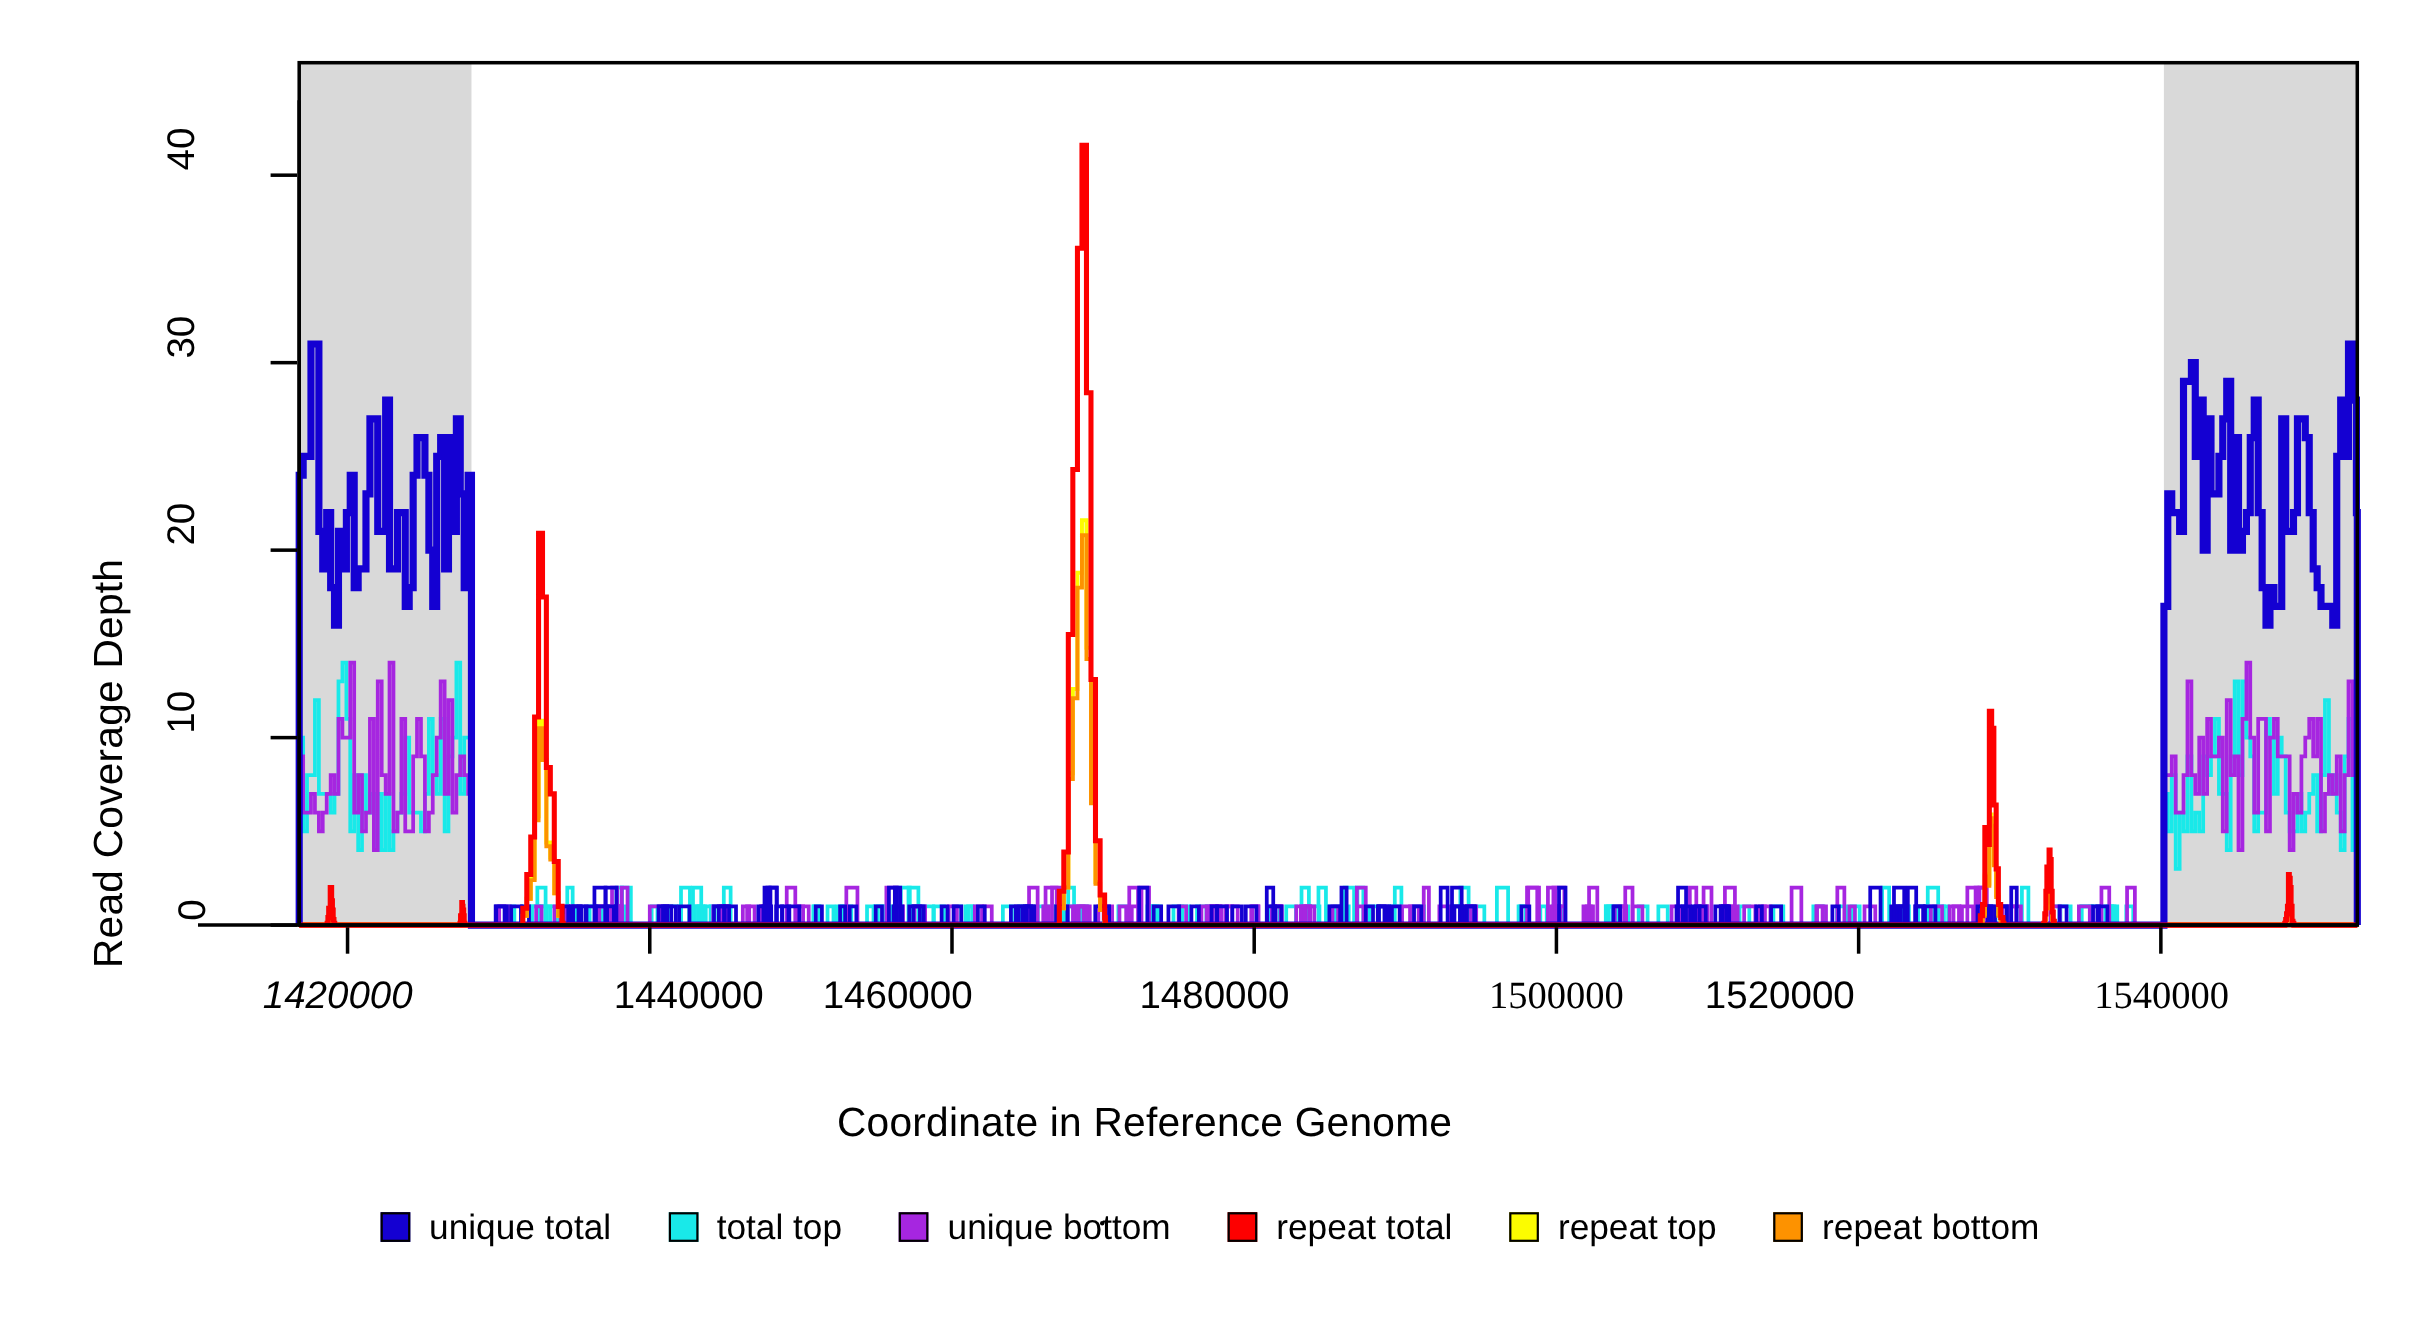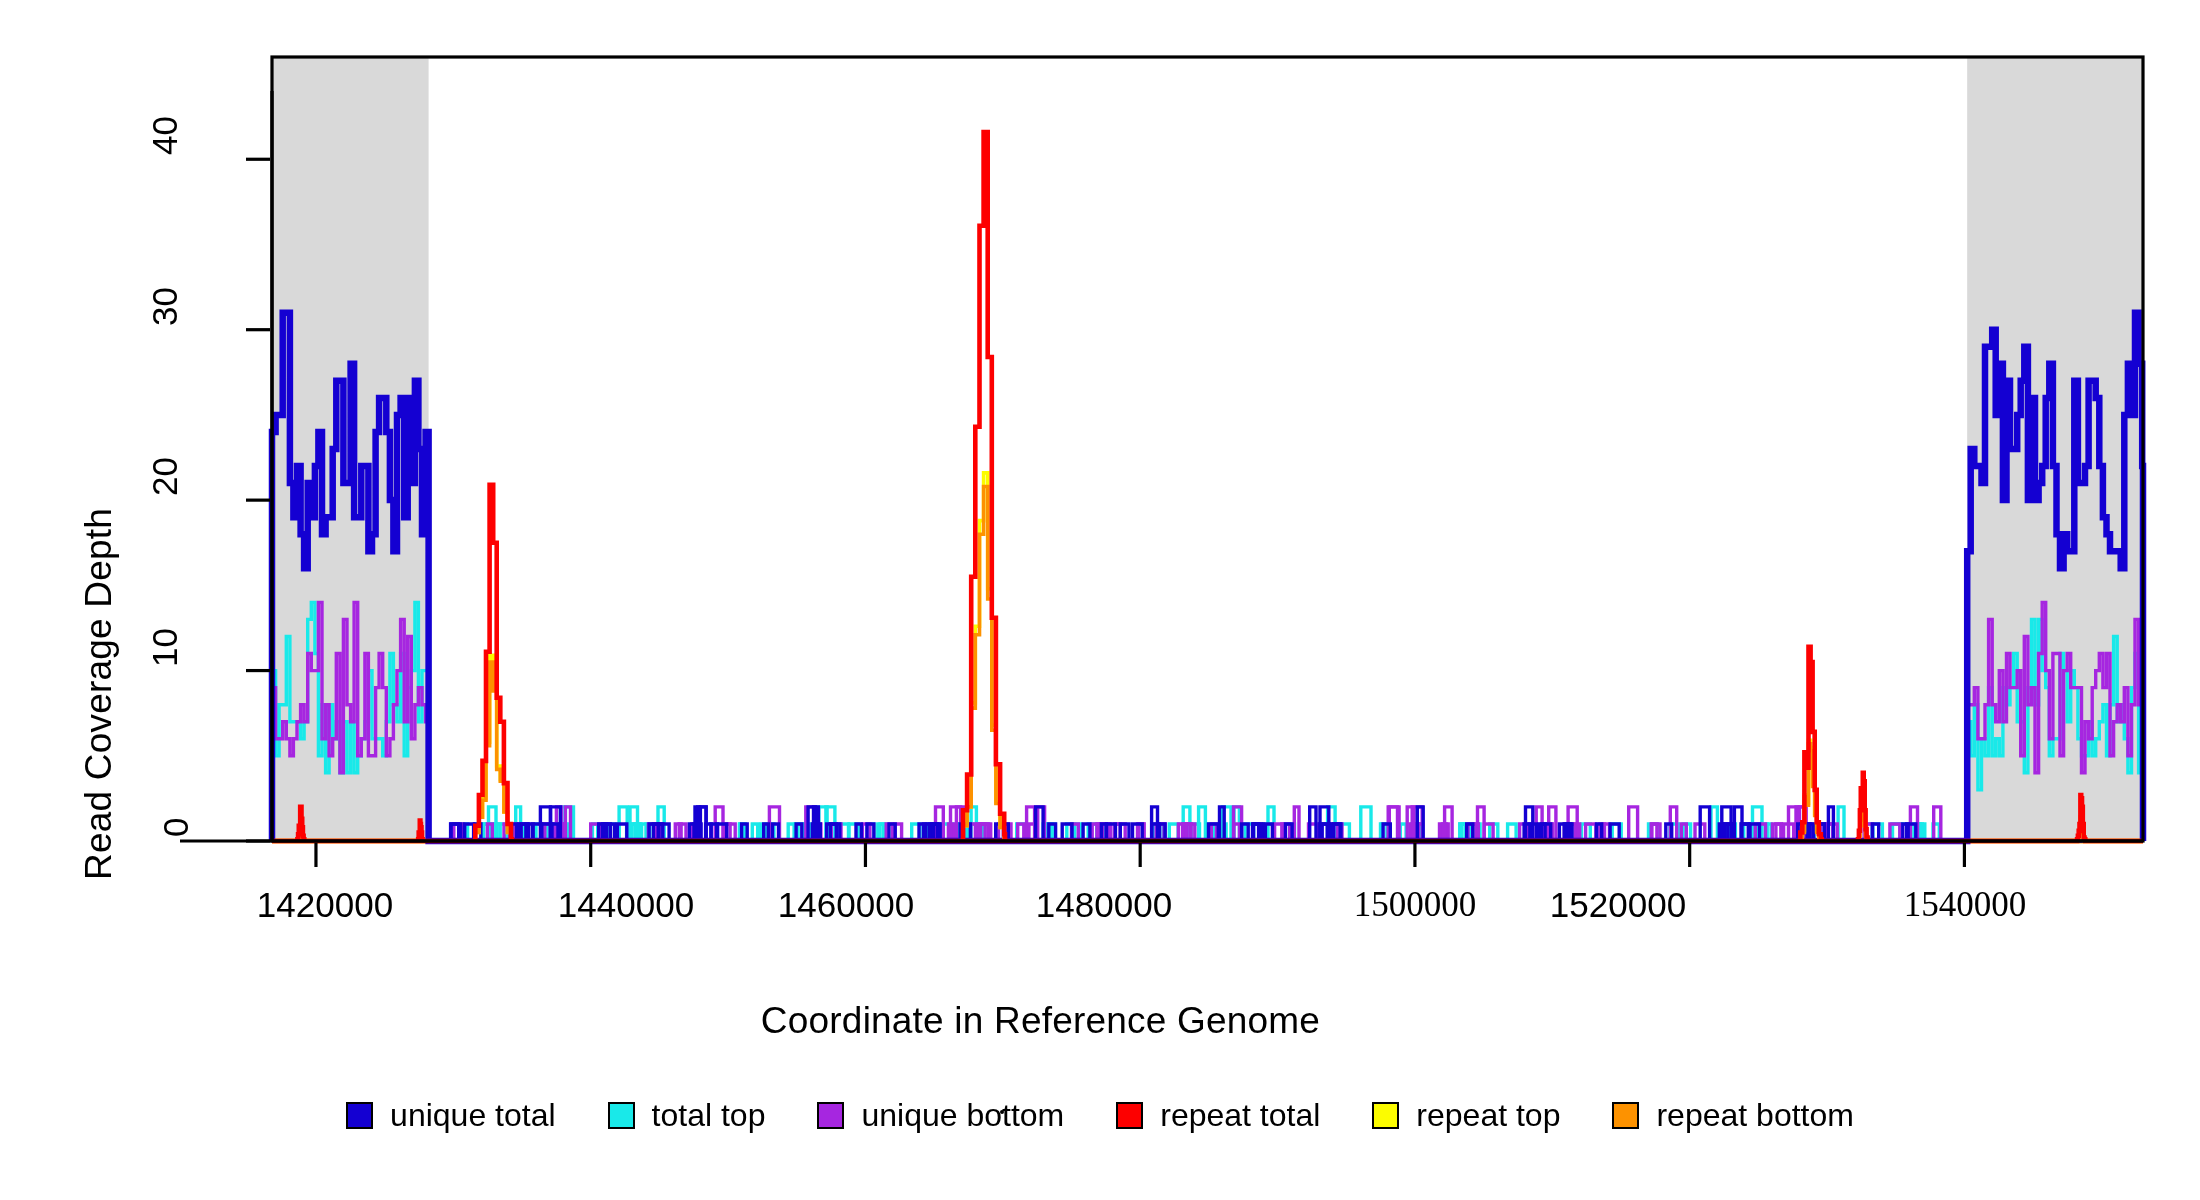--- a/index.html
+++ b/index.html
@@ -422,23 +422,23 @@
       <line x1="246" y1="500.1304347826087" x2="270" y2="500.1304347826087" stroke="#000" stroke-width="3.2"></line>
       <line x1="246" y1="329.69565217391306" x2="270" y2="329.69565217391306" stroke="#000" stroke-width="3.2"></line>
       <line x1="246" y1="159.26086956521738" x2="270" y2="159.26086956521738" stroke="#000" stroke-width="3.2"></line>
       <line x1="272" y1="841" x2="272" y2="91.08695652173913" stroke="#000" stroke-width="3.2"></line>
     </svg>
 
   <div class="axis-title" id="ylab">Read Coverage Depth</div>
   <div class="axis-title" id="xlab">Coordinate in Reference Genome</div>
 
   <div id="tick-layer">
-      <div class="tick-label xtick-label" style="left: 325px;">1420000</div>
+      <div class="tick-label xtick-label" style="left: 307px; font-style: italic;">1420000</div>
       <div class="tick-label xtick-label" style="left: 578px; margin-left: 48px;">1440000</div>
-      <div class="tick-label xtick-label" style="left: 846px;">1460000</div>
+      <div class="tick-label xtick-label" style="left: 816px;">1460000</div>
       <div class="tick-label xtick-label" style="left: 1104px;">1480000</div>
       <div class="tick-label xtick-label" style="left: 1414.93px; font-family: Liberation Serif, serif;">1500000</div>
       <div class="tick-label xtick-label" style="left: 1618px;">1520000</div>
       <div class="tick-label xtick-label" style="left: 1965px; font-family: Liberation Serif, serif;">1540000</div>
       <div class="tick-label ytick-label" style="top: 817px;">0</div>
       <div class="tick-label ytick-label" style="top: 646.565px;">10</div>
       <div class="tick-label ytick-label" style="top: 476.13px;">20</div>
       <div class="tick-label ytick-label" style="top: 305.696px;">30</div>
       <div class="tick-label ytick-label" style="top: 135.261px;">40</div>
     </div>

